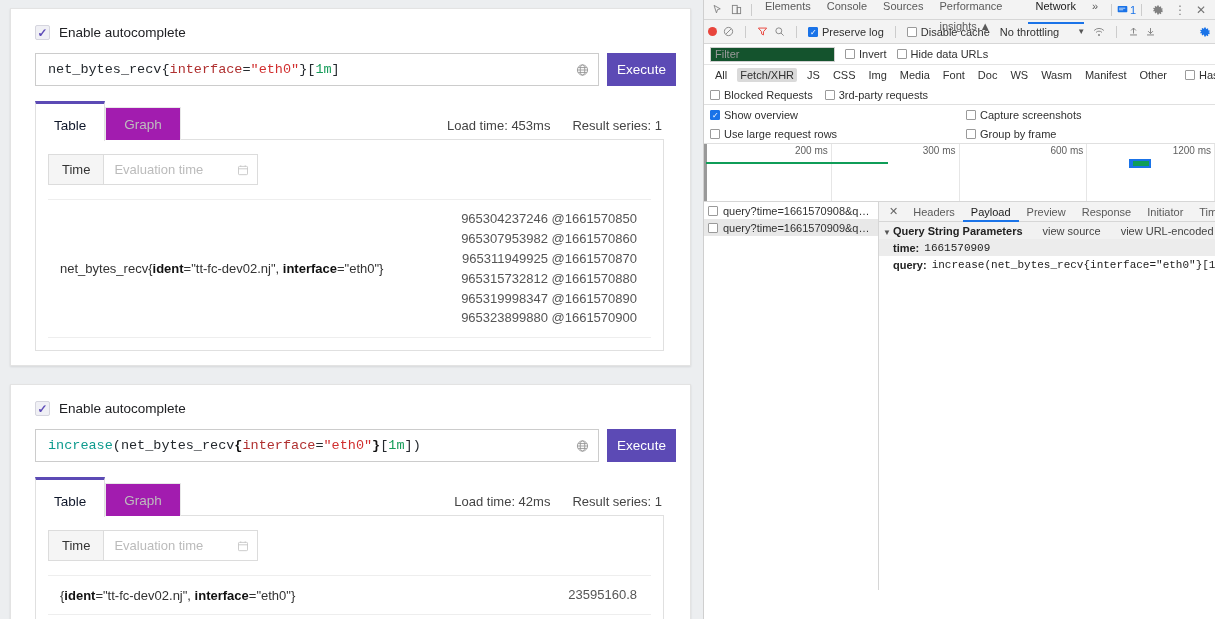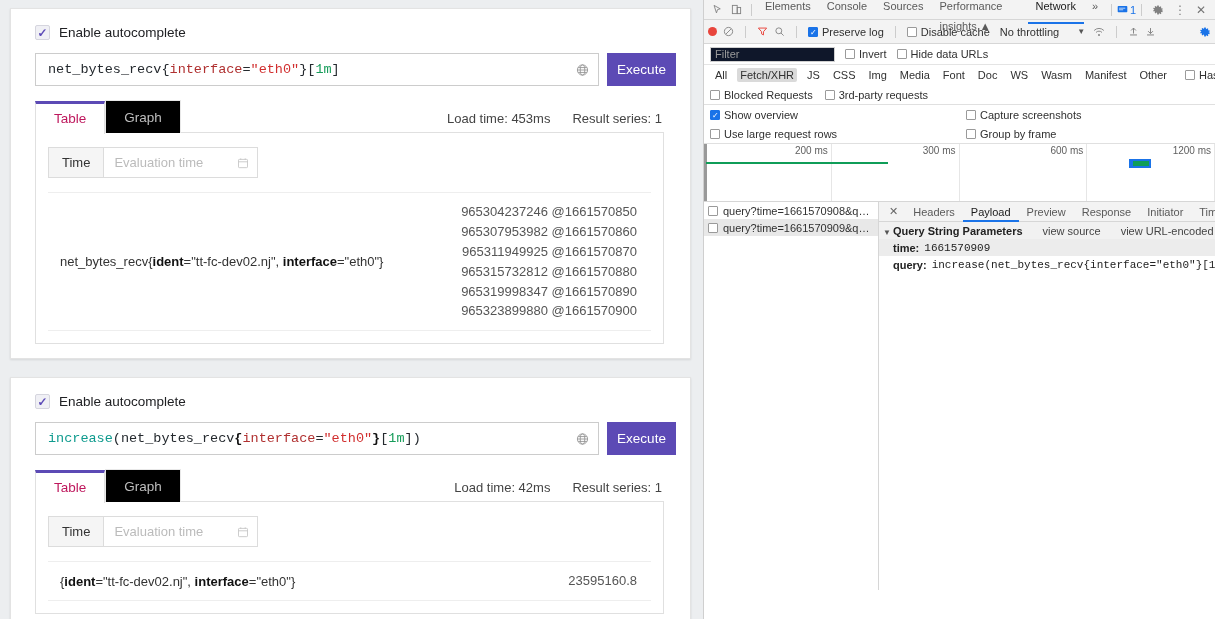--- a/index.html
+++ b/index.html
@@ -58,24 +58,24 @@
     cursor: pointer; display: flex; align-items: center; justify-content: center;
   }
 
   .tabs-wrap { margin: 14px 0 0 12px; position: relative; padding-right: 14px; }
   .tabs { display: flex; align-items: flex-end; position: relative; z-index: 2; }
   .tab {
     padding: 9px 18px 8px; font-size: 13.5px; background: #fff;
     border: 1px solid transparent; border-bottom: none; cursor: pointer;
   }
   .tab.active {
-    color: #be185d; border-color: #e0e0e0; border-top: 3px solid #5c4ab5;
-    padding-top: 7px; position: relative; top: 1px; background: #fff;
-  }
-  .tab.disabled { color: #bdbdbd; background: #000000; border-color: #e8e8e8; }
+    color: #0f172a; border-color: #e0e0e0; border-top: 3px solid #5c4ab5;
+    padding-top: 14px; position: relative; top: 1px; background: #fff;
+  }
+  .tab.disabled { color: #bdbdbd; background: #a21caf; border-color: #e8e8e8; }
 
   .meta {
     position: absolute; right: 16px; bottom: 7px; font-size: 13px; color: #444;
     display: flex; gap: 22px; z-index: 3;
   }
   .tabbody {
     border: 1px solid #e0e0e0; margin: -1px 14px 0 12px; background: #fff;
     padding: 14px 12px 12px 12px;
   }
   .timebox { display: flex; width: 210px; border: 1px solid #dcdcdc; height: 31px; }
@@ -128,21 +128,21 @@
     content: "✓"; color: #fff; font-size: 8px; position: absolute;
     left: 1px; top: -1px; line-height: 11px;
   }
   .lbl-inline { display: flex; align-items: center; gap: 4px; white-space: nowrap; }
 
   .dt-filter {
     height: 21px; background: #fff; border-bottom: 1px solid #e4e4e4;
     padding: 0 6px; gap: 10px;
   }
   .filter-input {
-    width: 125px; height: 15px; border: 1px solid #d0d0d0; background: #0f172a;
+    width: 125px; height: 15px; border: 1px solid #d0d0d0; background: #14532d;
     font-size: 11px; color: #9a9a9a; padding: 0 4px; display: flex; align-items: center;
   }
   .dt-types {
     height: 20px; background: #fff; padding: 0 8px; gap: 7px; white-space: nowrap;
   }
   .type { cursor: pointer; padding: 1px 3px; border-radius: 2px; }
   .type.on { background: #dadada; }
   .dt-types2 { height: 19px; background: #fff; padding: 0 6px; gap: 12px; }
   .dt-opts {
     height: 19px; background: #fff; padding: 0 6px;

